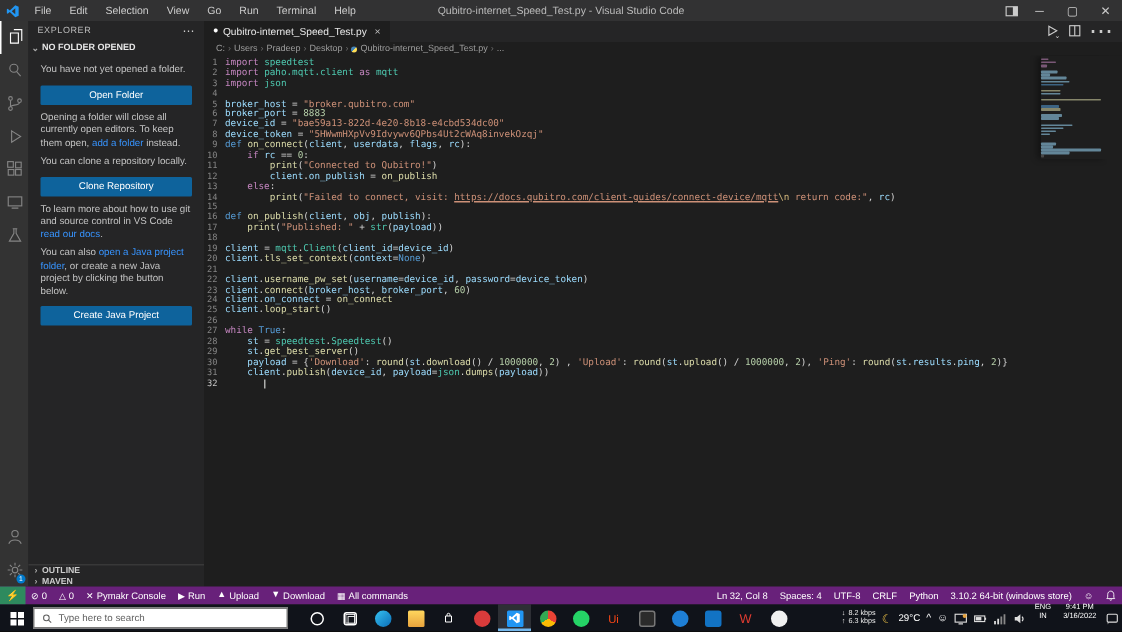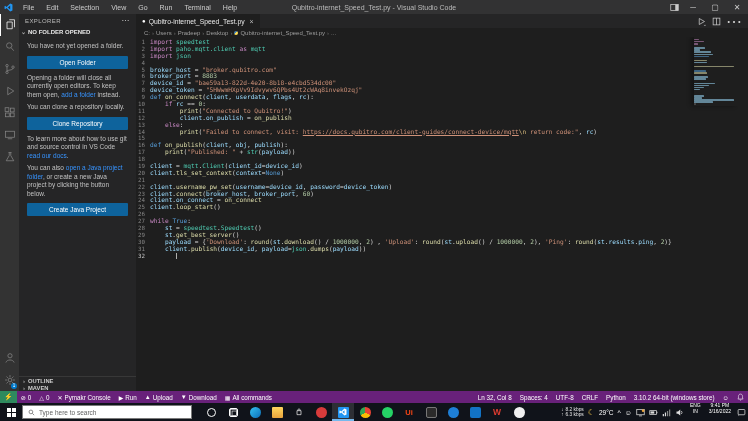--- a/index.html
+++ b/index.html
@@ -83,21 +83,21 @@
   
   .taskbar { position:absolute; left:0; right:0; bottom:0; height:18px; background:#10131a; display:flex; align-items:center; color:#ffffff; }
   .start-btn { width:22px; height:100%; display:flex; align-items:center; justify-content:center; }
   .win-logo { display:grid; grid-template-columns:4px 4px; grid-template-rows:4px 4px; gap:1px; }
   .win-logo span { background:#ffffff; }
   .search-box { width:170px; height:14px; background:#ffffff; display:flex; align-items:center; gap:4px; padding:0 5px; color:#5f5f5f; font-size:6.5px; border:1px solid #7a7a7a; }
   .search-box svg { width:7px; height:7px; }
   .tb-apps { display:flex; align-items:center; height:100%; margin-left:8px; }
   .tb-app { width:22px; height:100%; display:flex; align-items:center; justify-content:center; position:relative; }
   .tb-app.active { background:rgba(255,255,255,0.12); box-shadow:inset 0 -2px 0 #76b9ed; }
-  .app-glyph { width:11px; height:11px; border-radius:2px; display:flex; align-items:center; justify-content:center; font-size:7px; font-weight:bold; }
+  .app-glyph { width:11px; height:11px; border-radius:2px; display:flex; align-items:center; justify-content:center; font-size:7px; font-weight:normal; }
   .tray { margin-left:auto; display:flex; align-items:center; height:100%; gap:4px; padding-right:2px; }
   .net-speed { display:flex; flex-direction:column; justify-content:center; font-size:4.8px; line-height:5.5px; color:#e8e8e8; }
   .net-row { display:flex; gap:2px; align-items:center; }
   .tray-ic { font-size:7px; display:flex; align-items:center; justify-content:center; }
   .tray svg { width:9px; height:9px; }
   .moon { color:#f7c948; font-size:8px; }
   .temp { font-size:6.5px; }
   .stack2 { display:flex; flex-direction:column; text-align:center; font-size:5px; line-height:5.8px; }
   .tray-chip { padding:0 2px; height:100%; display:flex; align-items:center; }
 </style>

